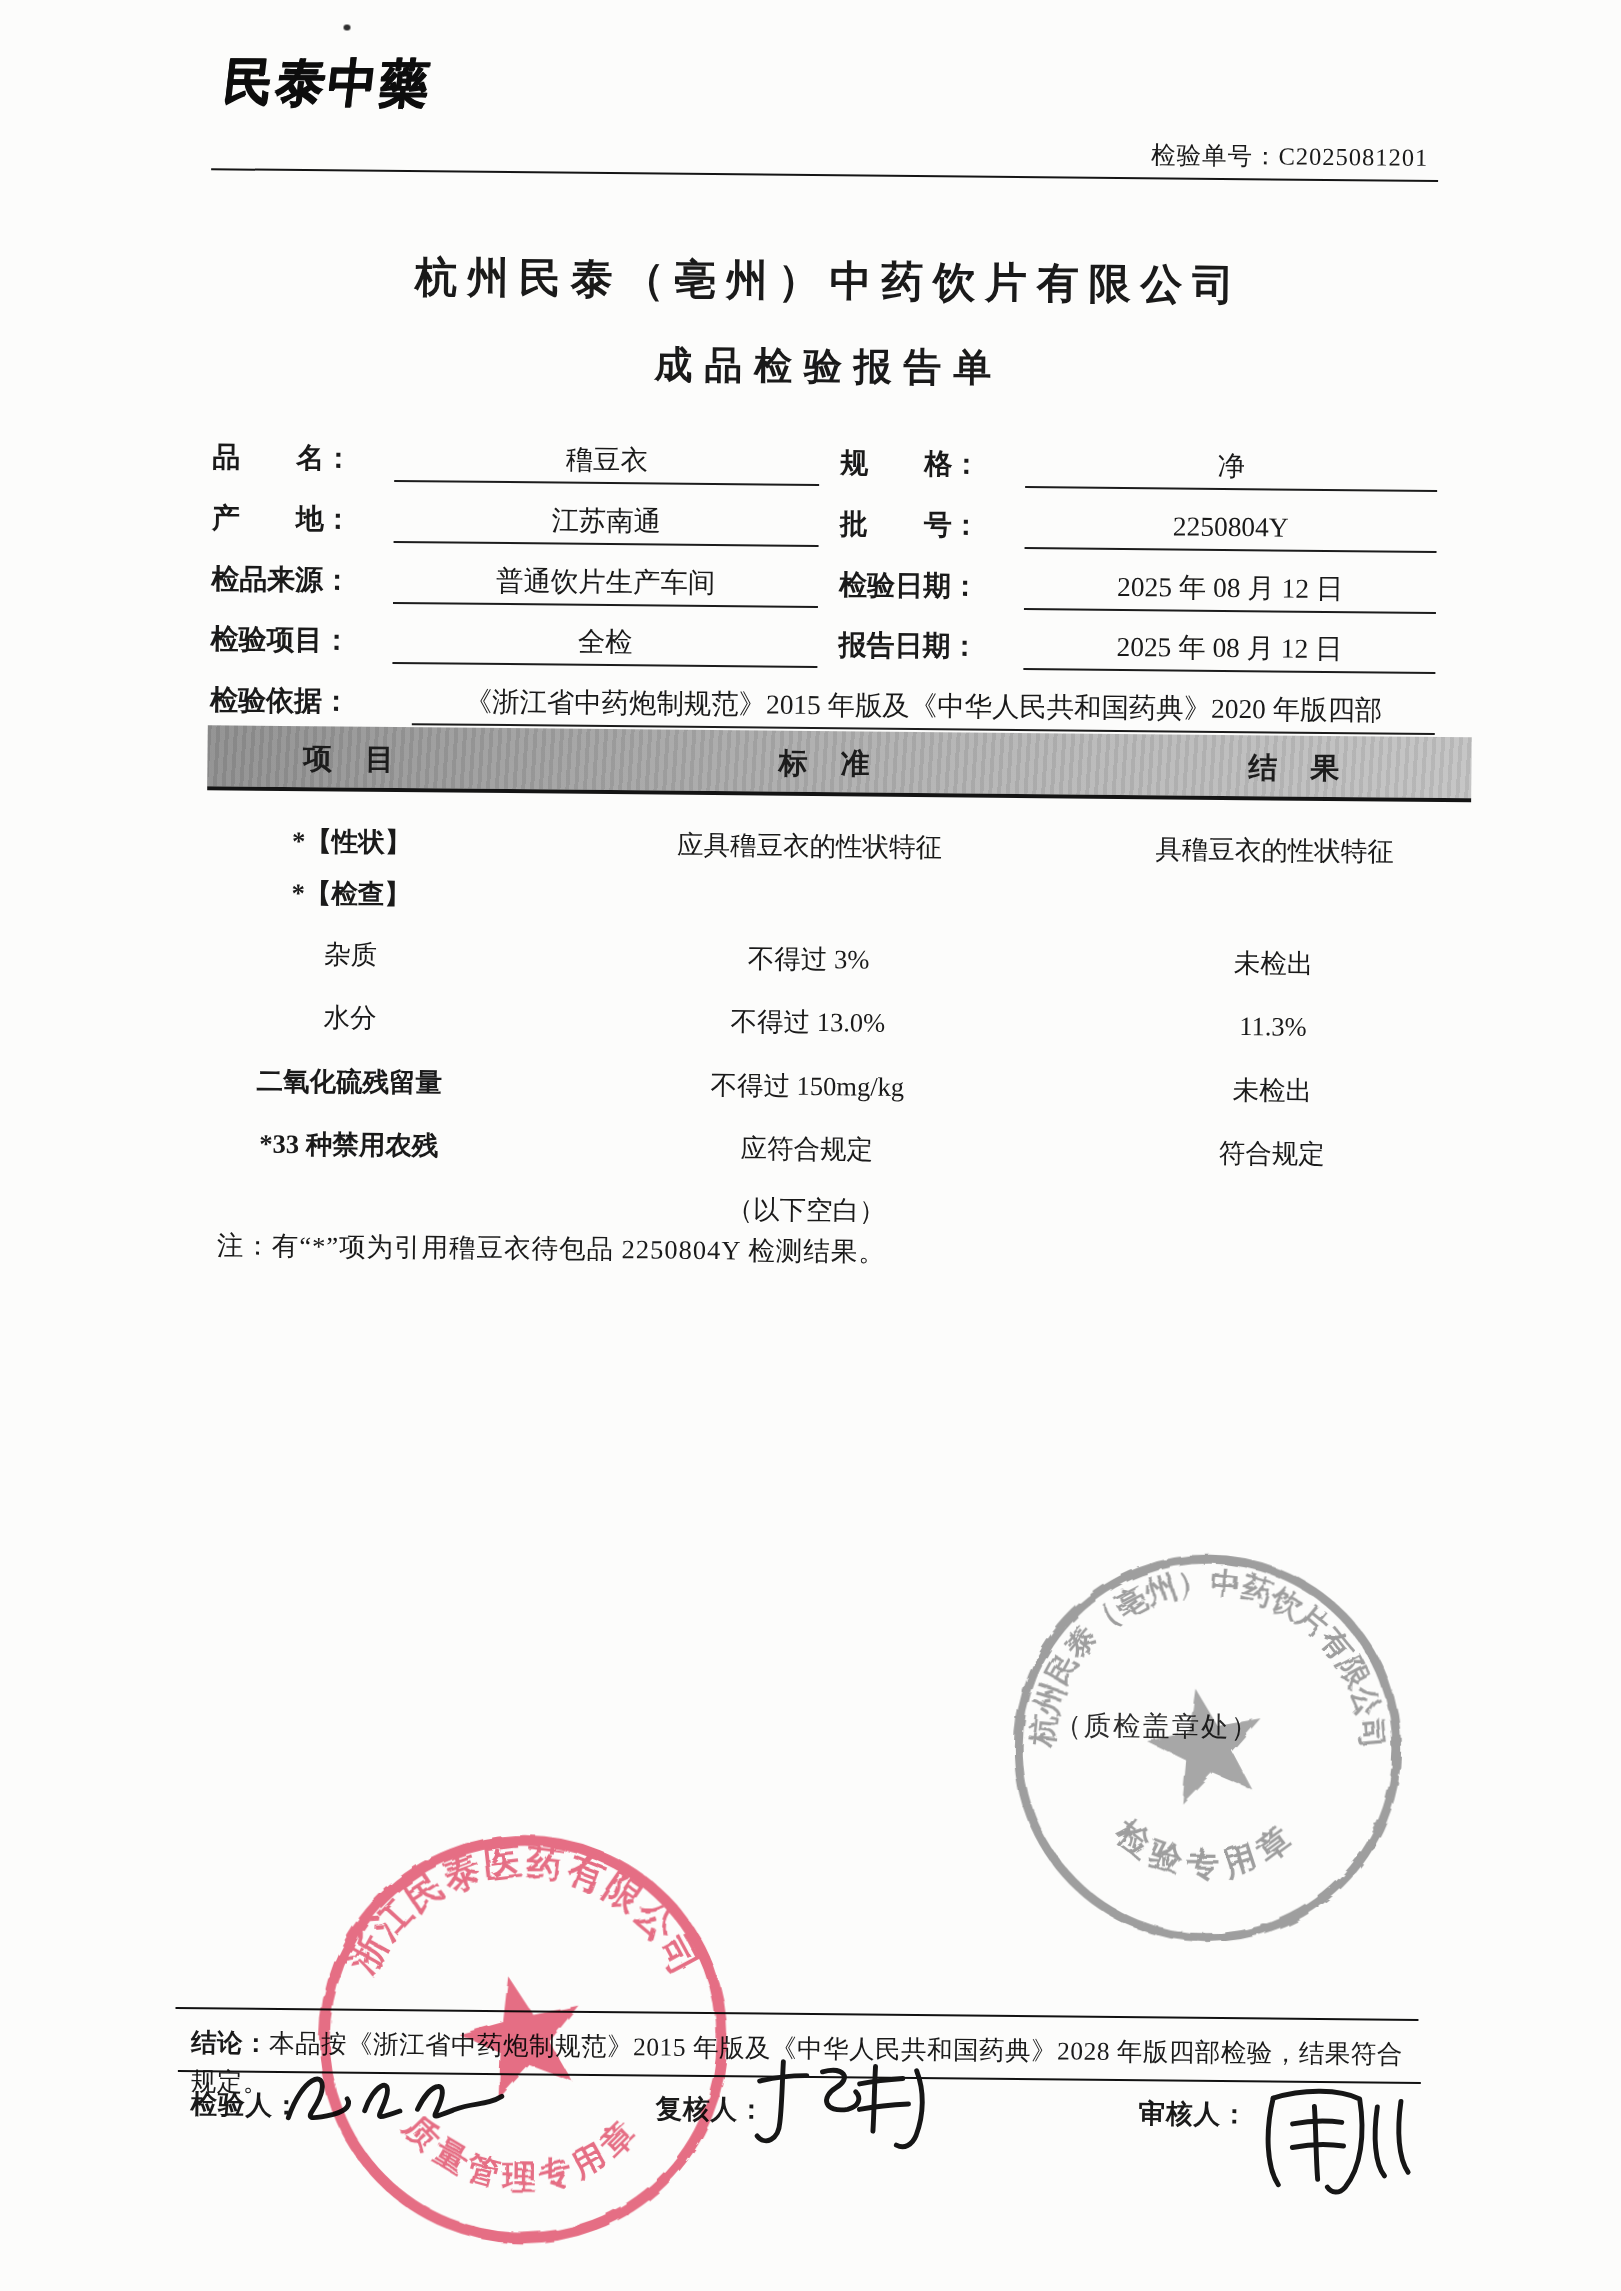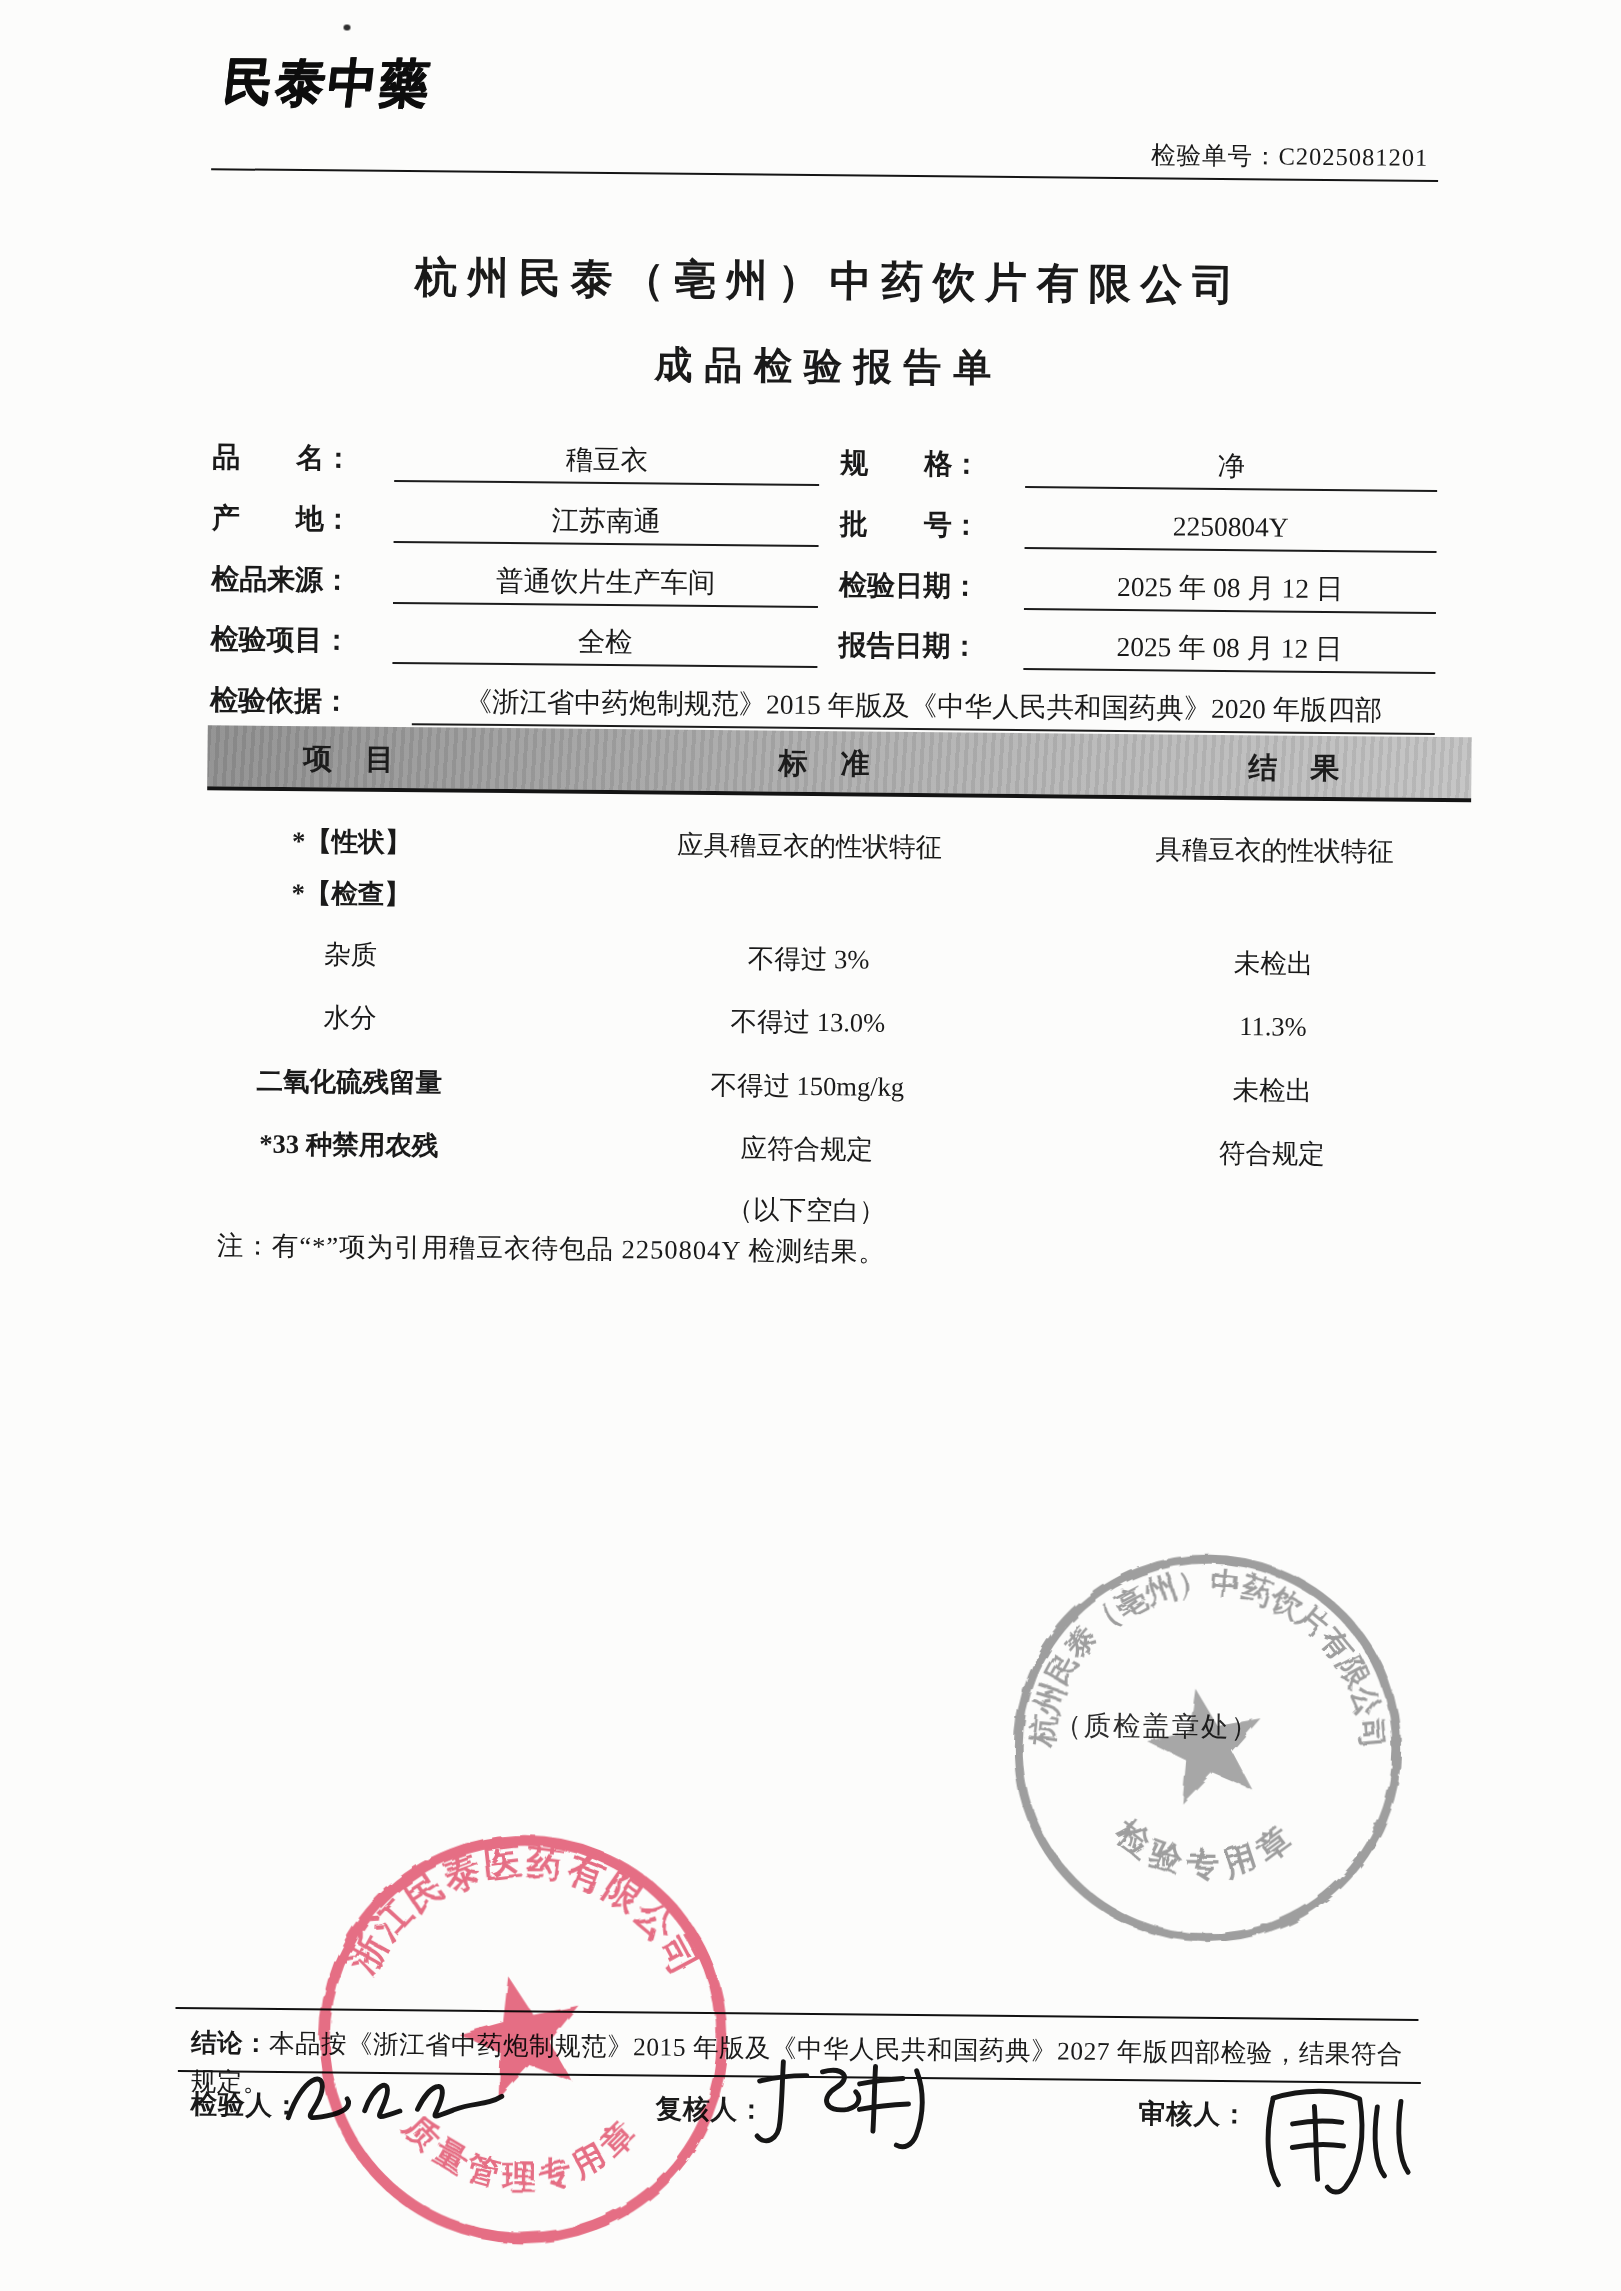--- a/index.html
+++ b/index.html
@@ -153,21 +153,21 @@
             <textPath href="#qcTop" startOffset="50%" text-anchor="middle">杭州民泰（亳州）中药饮片有限公司</textPath>
           </text>
           <text font-size="34" font-weight="bold" fill="#7e7e7e" letter-spacing="8" font-family="'Liberation Serif',serif">
             <textPath href="#qcBot" startOffset="50%" text-anchor="middle">检验专用章</textPath>
           </text>
         </g>
       </svg>
     </div>
 
     <div class="concl-rule-top"></div>
-    <div class="conclusion"><span class="bold">结论：</span><span>本品按《浙江省中药炮制规范》2015 年版及《中华人民共和国药典》2027 年版四部检验，结果符合规定。</span></div>
+    <div class="conclusion"><span class="bold">结论：</span><span>本品按《浙江省中药炮制规范》2015 年版及《中华人民共和国药典》2028 年版四部检验，结果符合规定。</span></div>
     <div class="concl-rule-bot"></div>
 
     <div class="signer-label" style="left:202px;">检验人：</div>
     <div class="signer-label" style="left:667px;">复核人：</div>
     <div class="signer-label" style="left:1150px;">审核人：</div>
 
     <div class="sig" style="left:294px;top:2064px;">
       <svg width="225" height="93" viewBox="0 0 230 95" fill="none" stroke="#161616" stroke-width="5" stroke-linecap="round" stroke-linejoin="round">
         <path d="M6,60 C20,18 44,10 40,32 C36,54 10,66 52,56 C66,52 70,46 66,40"></path>
         <path d="M84,52 C92,26 112,16 106,38 C101,57 88,64 120,52"></path>

